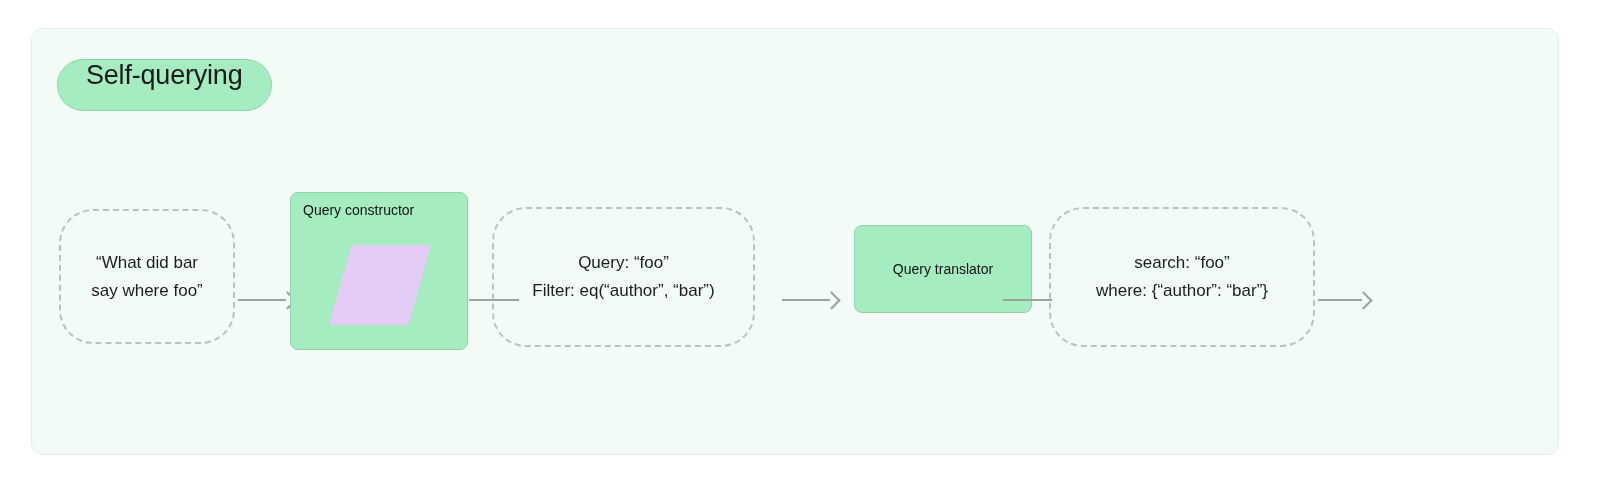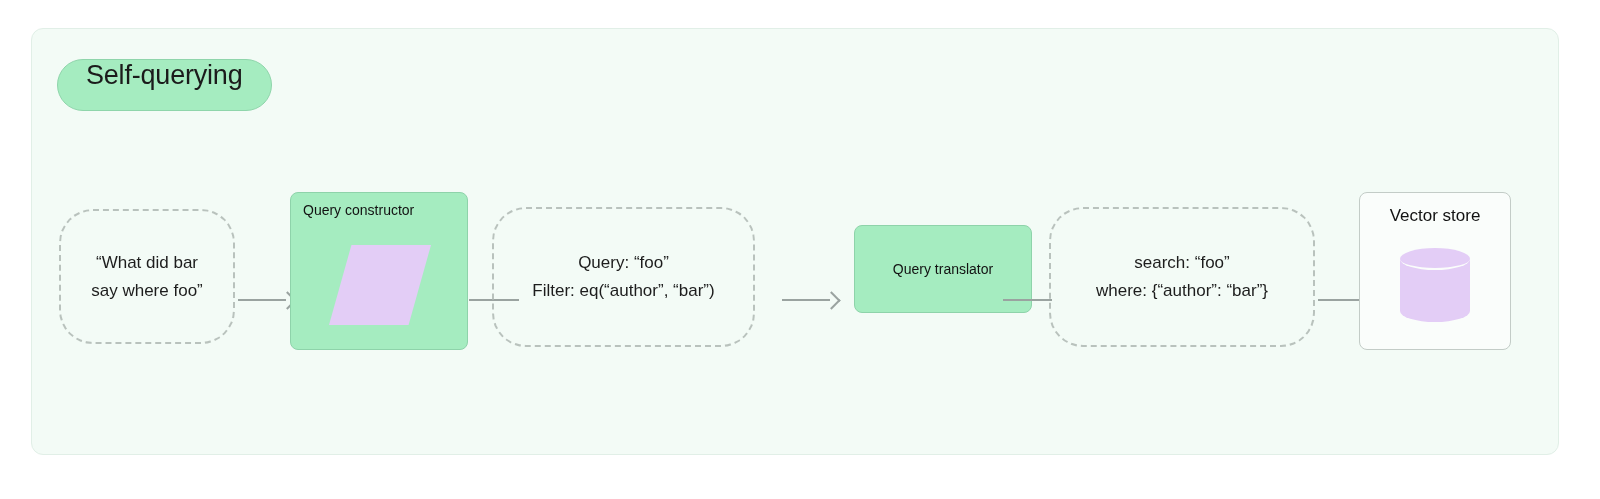--- a/index.html
+++ b/index.html
@@ -228,23 +228,15 @@
     <div class="connector" style="left:971px; top:270px; width:49px;"></div>
 
     <div class="node node-dashed" style="left:1017px; top:178px; width:266px; height:140px;">
       <div class="line">search: “foo”</div>
       <div class="line">where: {“author”: “bar”}</div>
     </div>
 
     <div class="connector" style="left:1286px; top:270px; width:44px;"></div>
     <div class="arrowhead" style="left:1325px; top:265px;"></div>
 
-    <div class="node node-store" style="left:1327px; top:163px; width:152px; height:158px;">
-      <div class="node-title">Vector store</div>
-      <div class="cylinder">
-        <div class="cyl-bottom"></div>
-        <div class="cyl-body"></div>
-        <div class="cyl-top"></div>
-      </div>
-    </div>
 
   </div>
 </div>
 
 </body></html>

